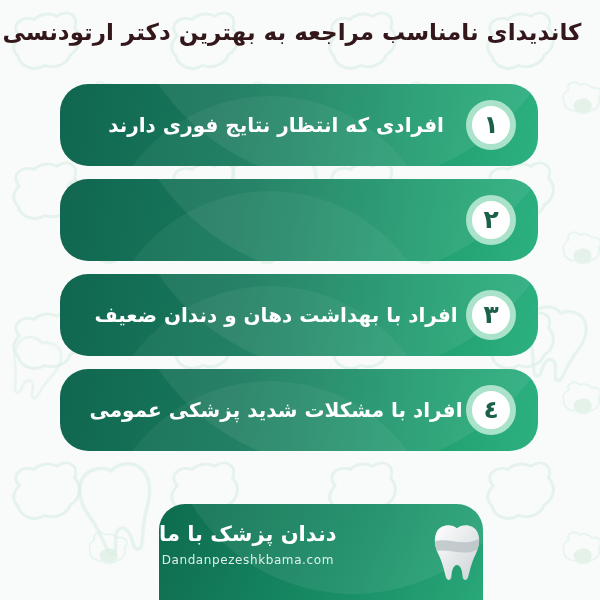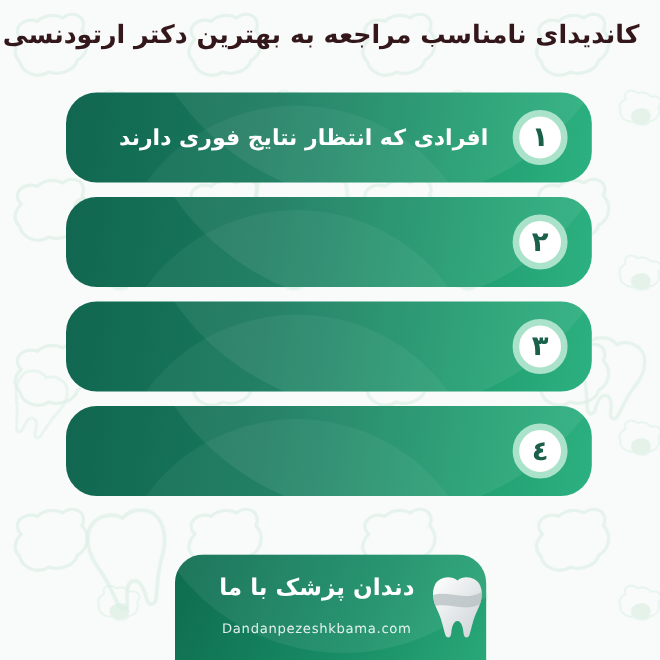--- a/index.html
+++ b/index.html
@@ -45,36 +45,36 @@
     display:flex; align-items:center; justify-content:center;
   }
   .num-badge span {
     font-size:25px; font-weight:bold; color:#1a604b; line-height:1;
     transform:translateY(-1px);
   }
   .label-wrap { flex:1; z-index:1; display:flex; justify-content:center; padding-left:26px; }
   .card-label { color:#ffffff; font-size:20px; font-weight:bold; white-space:nowrap; }
 
   .footer-card {
-    position:absolute; left:159px; top:504px; width:283px; height:96px; z-index:2;
+    position:absolute; left:159px; top:504px; width:324px; height:96px; z-index:2;
     border-radius:26px 26px 0 0; overflow:hidden;
     background:linear-gradient(115deg,#0e6b4e 0%,#178a64 55%,#29a878 100%);
-    display:flex; align-items:flex-start; justify-content:flex-start;
+    display:flex; align-items:flex-start; justify-content:space-between;
     padding-top:17px; gap:13px;
   }
   .footer-card::before {
     content:""; position:absolute; width:380px; height:380px; border-radius:50%;
     top:-290px; right:-60px; background:rgba(255,255,255,0.07);
   }
   .tooth-logo { flex:0 0 auto; z-index:1; margin-top:2px; }
   .brand-col { z-index:1; text-align:center; }
   .brand-name { color:#ffffff; font-size:21px; font-weight:bold; line-height:1.3; }
   .brand-site {
     color:rgba(255,255,255,0.87); font-size:12px; letter-spacing:0.6px;
-    margin-top:17px; direction:ltr;
+    margin-top:5px; direction:ltr;
   }
 </style>
 </head>
 <body>
 
 <svg class="bg-pattern" width="600" height="600" viewBox="0 0 600 600" aria-hidden="true">
   <defs>
     <path id="molar-doodle" d="M10,20 C2,8 16,0 27,6 C33,1 44,1 50,6 C61,0 73,8 66,20 C73,30 68,42 58,46 C54,55 40,58 31,53 C20,58 7,51 6,40 C0,32 4,25 10,20 Z"></path>
     <path id="front-tooth" d="M30,6 C23,0 10,2 6,11 C2,20 5,30 9,38 C13,46 15,56 17,63 C18.5,68 23,67.5 23.5,62 C24,55 26,49 30,49 C34,49 36,55 36.5,62 C37,67.5 41.5,68 43,63 C45,56 47,46 51,38 C55,30 58,20 54,11 C50,2 37,0 30,6 Z"></path>
     <path id="blob" d="M8,0 C14,-4 22,0 20,8 C18,15 8,16 4,11 C1,7 3,3 8,0 Z"></path>
@@ -111,25 +111,31 @@
   <div class="card">
     <div class="num-badge">
       <span>٢</span>
     </div>
   </div>
 
   <div class="card">
     <div class="num-badge">
       <span>٣</span>
     </div>
+    <div class="label-wrap">
+      <span class="card-label">افراد با بهداشت دهان و دندان ضعیف</span>
+    </div>
   </div>
 
   <div class="card">
     <div class="num-badge">
       <span>٤</span>
+    </div>
+    <div class="label-wrap">
+      <span class="card-label">افراد با مشکلات شدید پزشکی عمومی</span>
     </div>
   </div>
 
 </div>
 
 <div class="footer-card">
   <svg class="tooth-logo" width="52" height="60" viewBox="0 0 60 70" aria-hidden="true">
     <defs>
       <linearGradient id="tooth-body-grad" x1="0" y1="0" x2="1" y2="1">
         <stop offset="0" stop-color="#ffffff"></stop>

